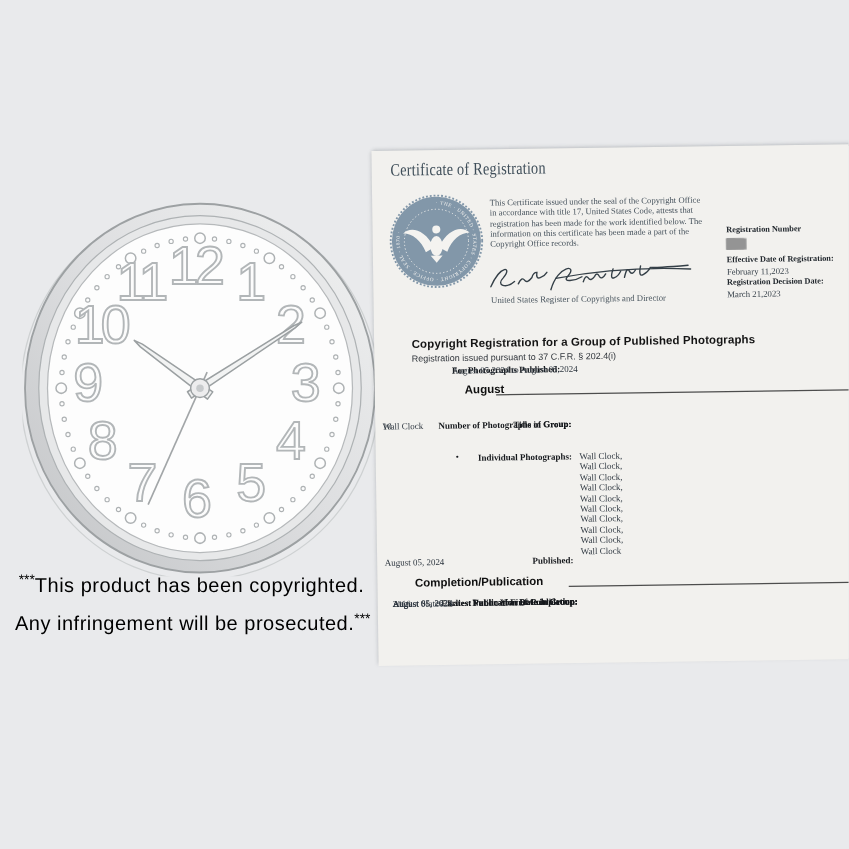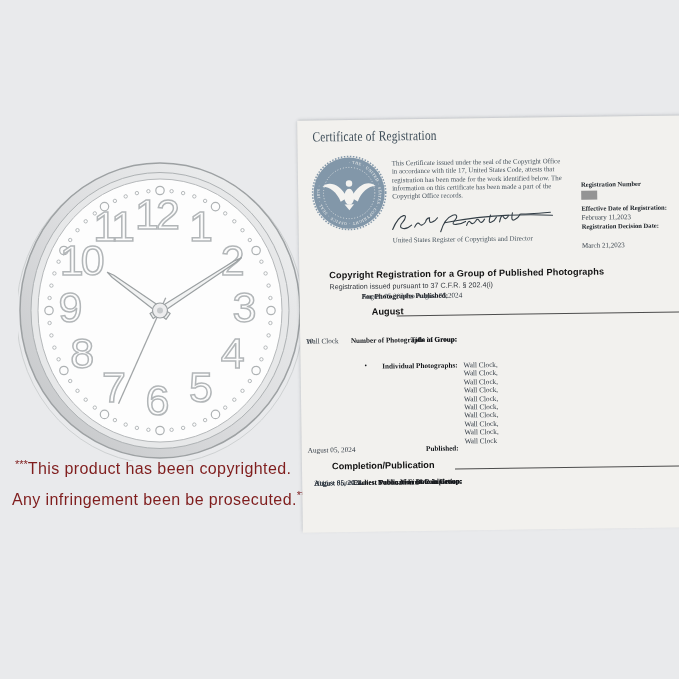--- a/index.html
+++ b/index.html
@@ -2,21 +2,21 @@
 <html><head>
 <meta charset="utf-8">
 <style>
   html,body{margin:0;padding:0;background:#e9eaec;}
   .stage{position:relative;width:679px;height:679px;background:#e9eaec;overflow:hidden;
          font-family:"Liberation Serif",serif;}
   
   .clock-svg{position:absolute;left:18px;top:161px;}
   
   .watermark-line{position:absolute;font-family:"Liberation Sans",sans-serif;
-    font-size:16px;color:#7f1d1d;letter-spacing:.4px;white-space:nowrap;}
+    font-size:16px;color:#000000;letter-spacing:.4px;white-space:nowrap;}
   .watermark-line sup{font-size:11px;letter-spacing:0;}
   .wm1{left:15px;top:458px;}
   .wm2{left:12px;top:489px;}
   
   .paper{position:absolute;left:300px;top:118px;width:392px;height:412px;
     background:#f2f1ee;transform:rotate(-0.8deg);transform-origin:50% 50%;
     box-shadow:0 -2px 3px -1px rgba(110,115,122,.30), -2px 0 3px -1px rgba(110,115,122,.18);
     color:#2e3740;}
   .paper *{position:absolute;white-space:nowrap;}
   .cert-title{left:15px;top:9px;font-size:14px;color:#3f4e59;letter-spacing:.2px;
@@ -31,21 +31,21 @@
   
   .regcol{left:283px;top:0;width:105px;height:130px;}
   .regcol span{left:0;}
   .reg-b{font-weight:bold;font-size:6.6px;color:#20262c;}
   .reg-v{font-size:7px;color:#39434c;}
   .rn-label{top:64px;}
   .redacted{top:74px;left:0;width:80px;height:9px;display:flex;align-items:stretch;
     filter:blur(.6px);}
   .redacted i{display:block;height:100%;}
   .eff-label{top:88px;} .eff-val{top:97px;font-family:Liberation Serif, serif;}
-  .dec-label{top:106px;} .dec-val{top:125px;}
+  .dec-label{top:106px;} .dec-val{top:115px;}
   .main-heading{left:30px;top:150px;font-size:9.2px;font-weight:bold;color:#141414;
     font-family:"Liberation Sans",sans-serif;letter-spacing:.1px;}
   .sub-heading{left:30px;top:162px;font-size:7.2px;color:#30353b;
     font-family:"Liberation Sans",sans-serif;}
   .pub-line{left:62px;top:172.5px;font-size:7.2px;}
   .pub-line b{font-weight:bold;color:#15181c;}
   .section-label{font-family:"Liberation Sans",sans-serif;font-weight:bold;
     font-size:9.2px;color:#101010;}
   .title-label{left:72px;top:187px;}
   .title-rule{left:97px;top:196px;width:295px;height:1.3px;background:#4d4d4d;}
@@ -168,21 +168,21 @@
     <g>
         <polygon points="152.2,152.5 95.9,114.3 89.4,111.3 94.3,116.5 148.0,158.3" fill="#f2f3f3" stroke="#9ba0a2" stroke-width="1.2" stroke-linejoin="round"></polygon>
         <polygon points="135.2,157.5 218.0,101.3 223.4,96.7 216.9,99.6 132.0,152.4" fill="#f2f3f3" stroke="#9ba0a2" stroke-width="1.2" stroke-linejoin="round"></polygon>
         <line x1="147.7" y1="136.7" x2="100.5" y2="242.7" stroke="#a2a6a8" stroke-width="1.3"></line>
         <circle cx="142" cy="149.5" r="7.5" fill="#ededee" stroke="#9ba0a2" stroke-width="1.2"></circle>
         <circle cx="142" cy="149.5" r="3" fill="#c7cacc"></circle>
       </g>
   </svg>
 
   <div class="watermark-line wm1"><sup>***</sup><span>This product has been copyrighted.</span></div>
-  <div class="watermark-line wm2"><span>Any infringement been be prosecuted.</span><sup>***</sup></div>
+  <div class="watermark-line wm2"><span>Any infringement will be prosecuted.</span><sup>***</sup></div>
 
   <div class="paper">
 
     <div class="cert-title">Certificate of Registration</div>
 
     <svg class="seal-svg" width="76" height="76" viewBox="0 0 80 80">
       <circle cx="40" cy="40" r="37.5" fill="#8297a9"></circle>
       <circle cx="40" cy="40" r="38.5" fill="none" stroke="#8297a9" stroke-width="1.6" stroke-dasharray="1.6 1.6"></circle>
       <circle cx="40" cy="40" r="27" fill="none" stroke="#f4f3f0" stroke-width="0.8" stroke-dasharray="1 2"></circle>
       <defs>

